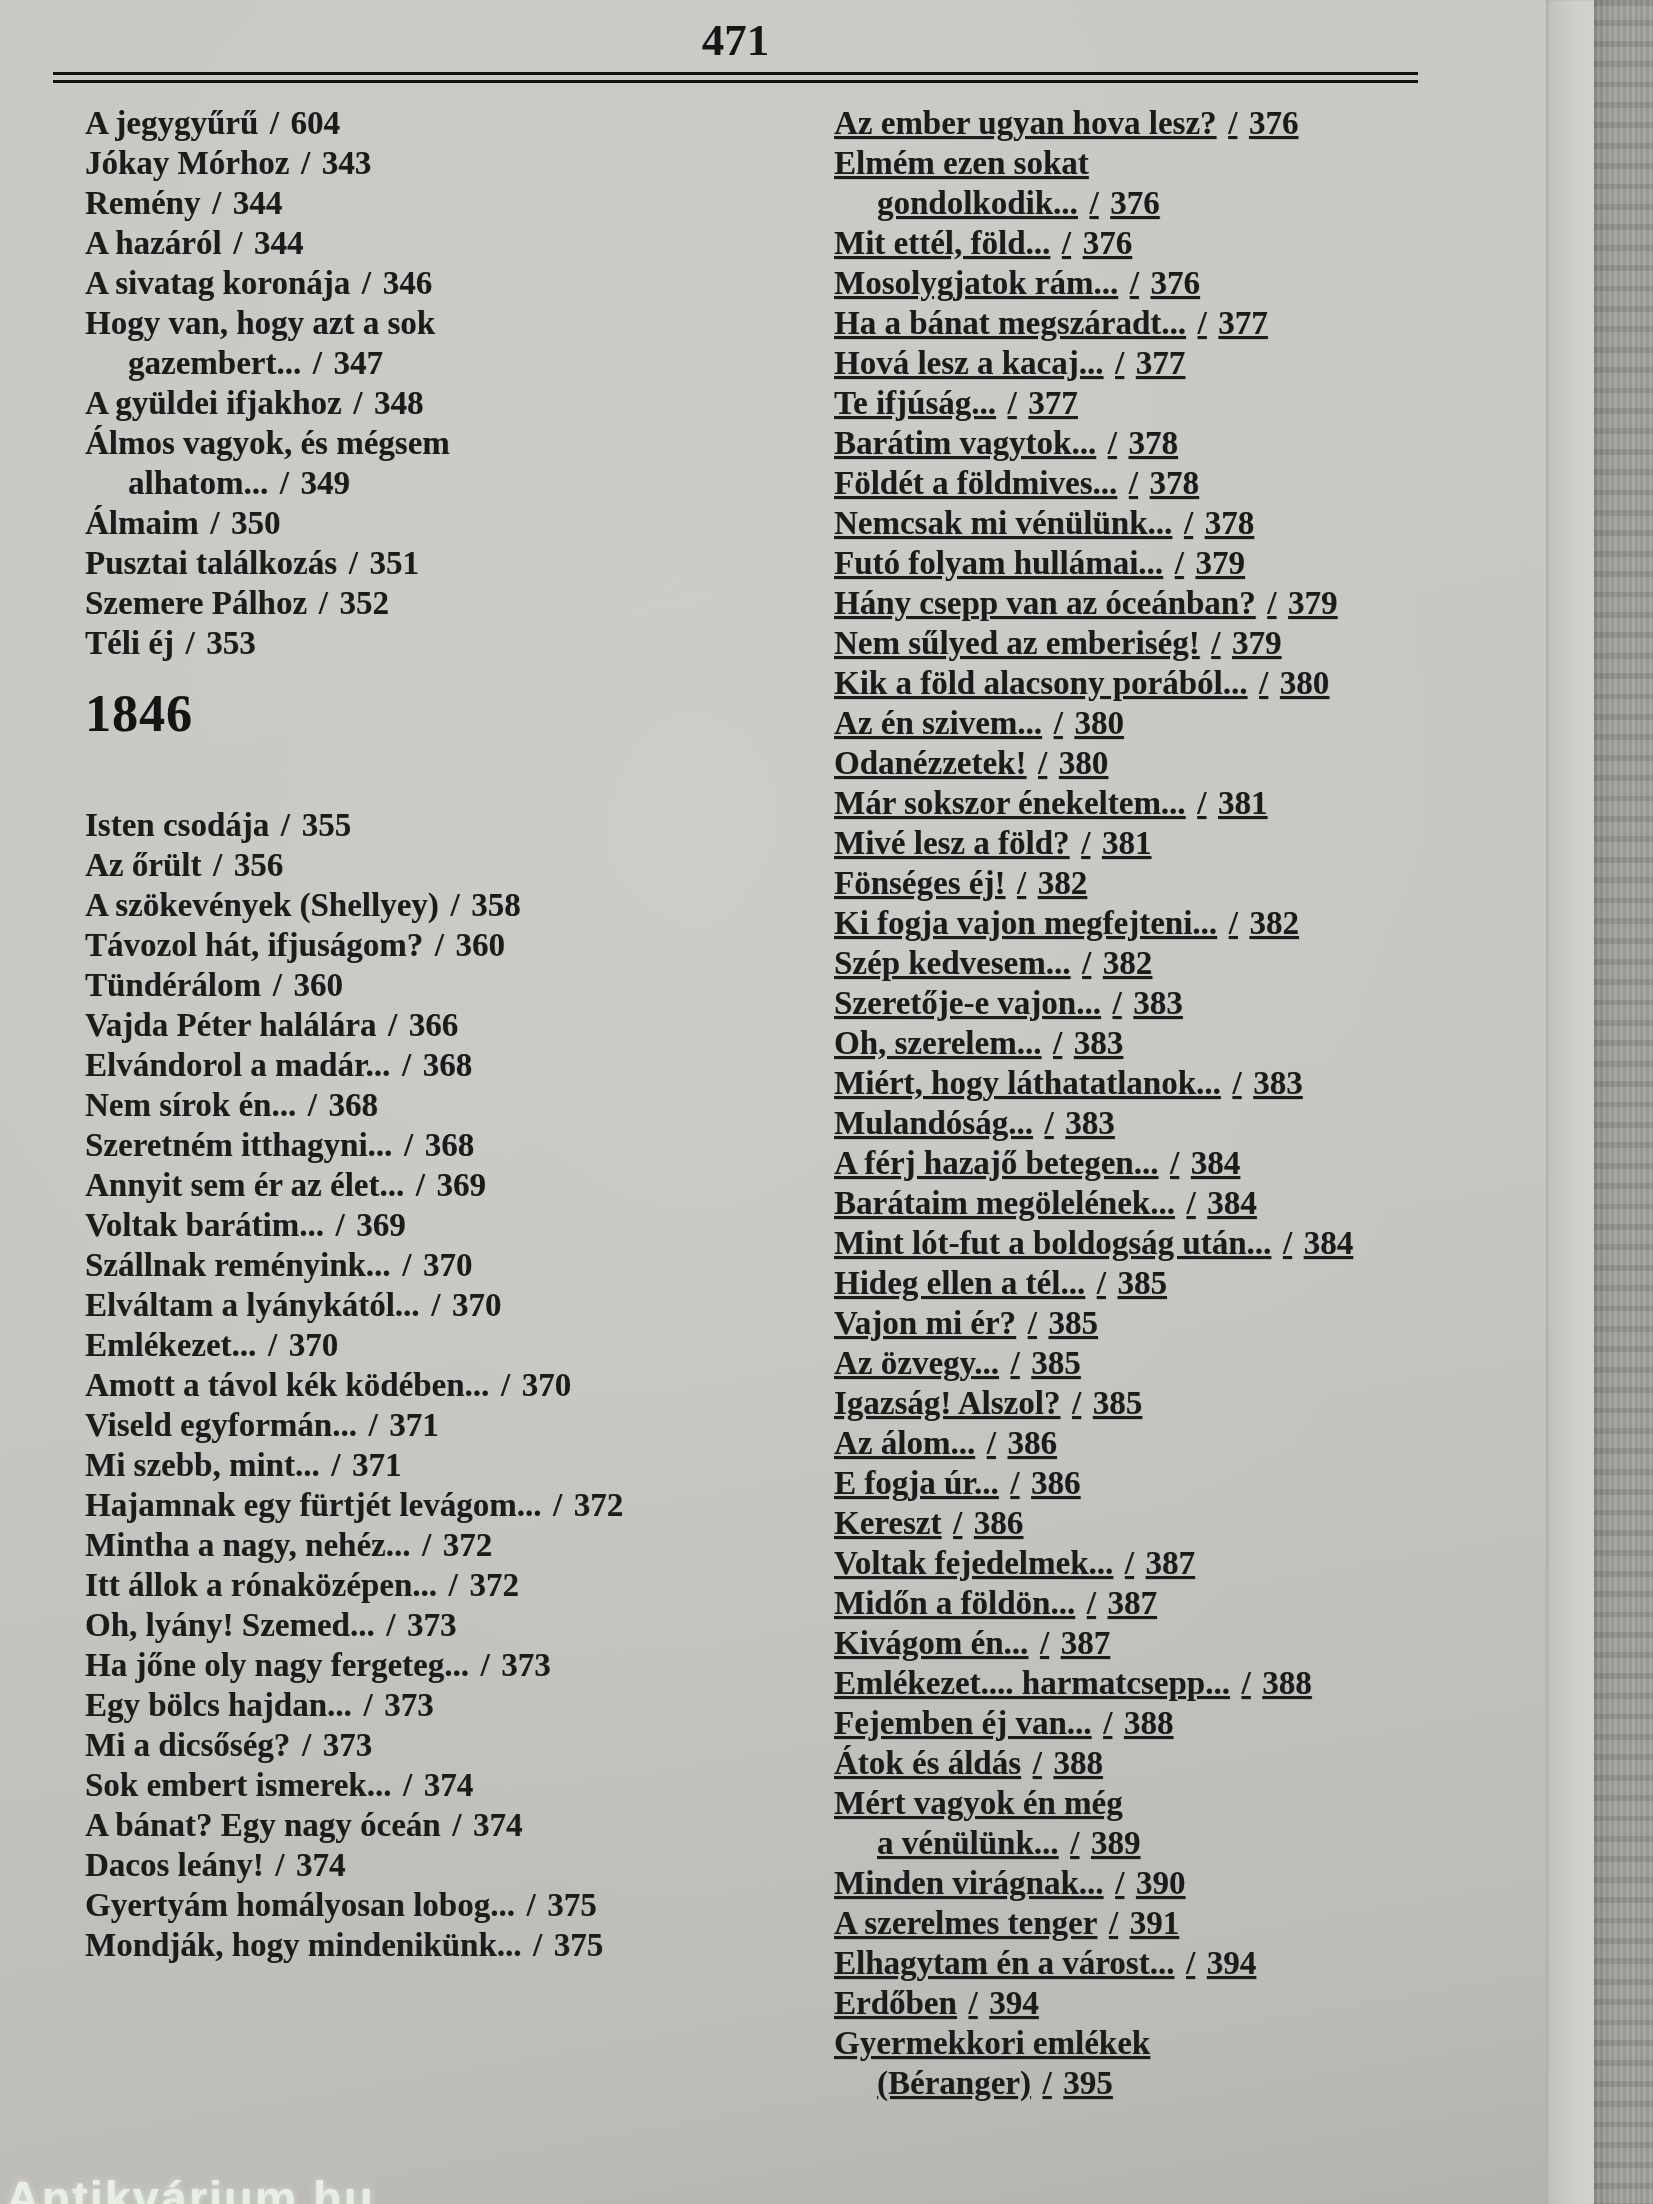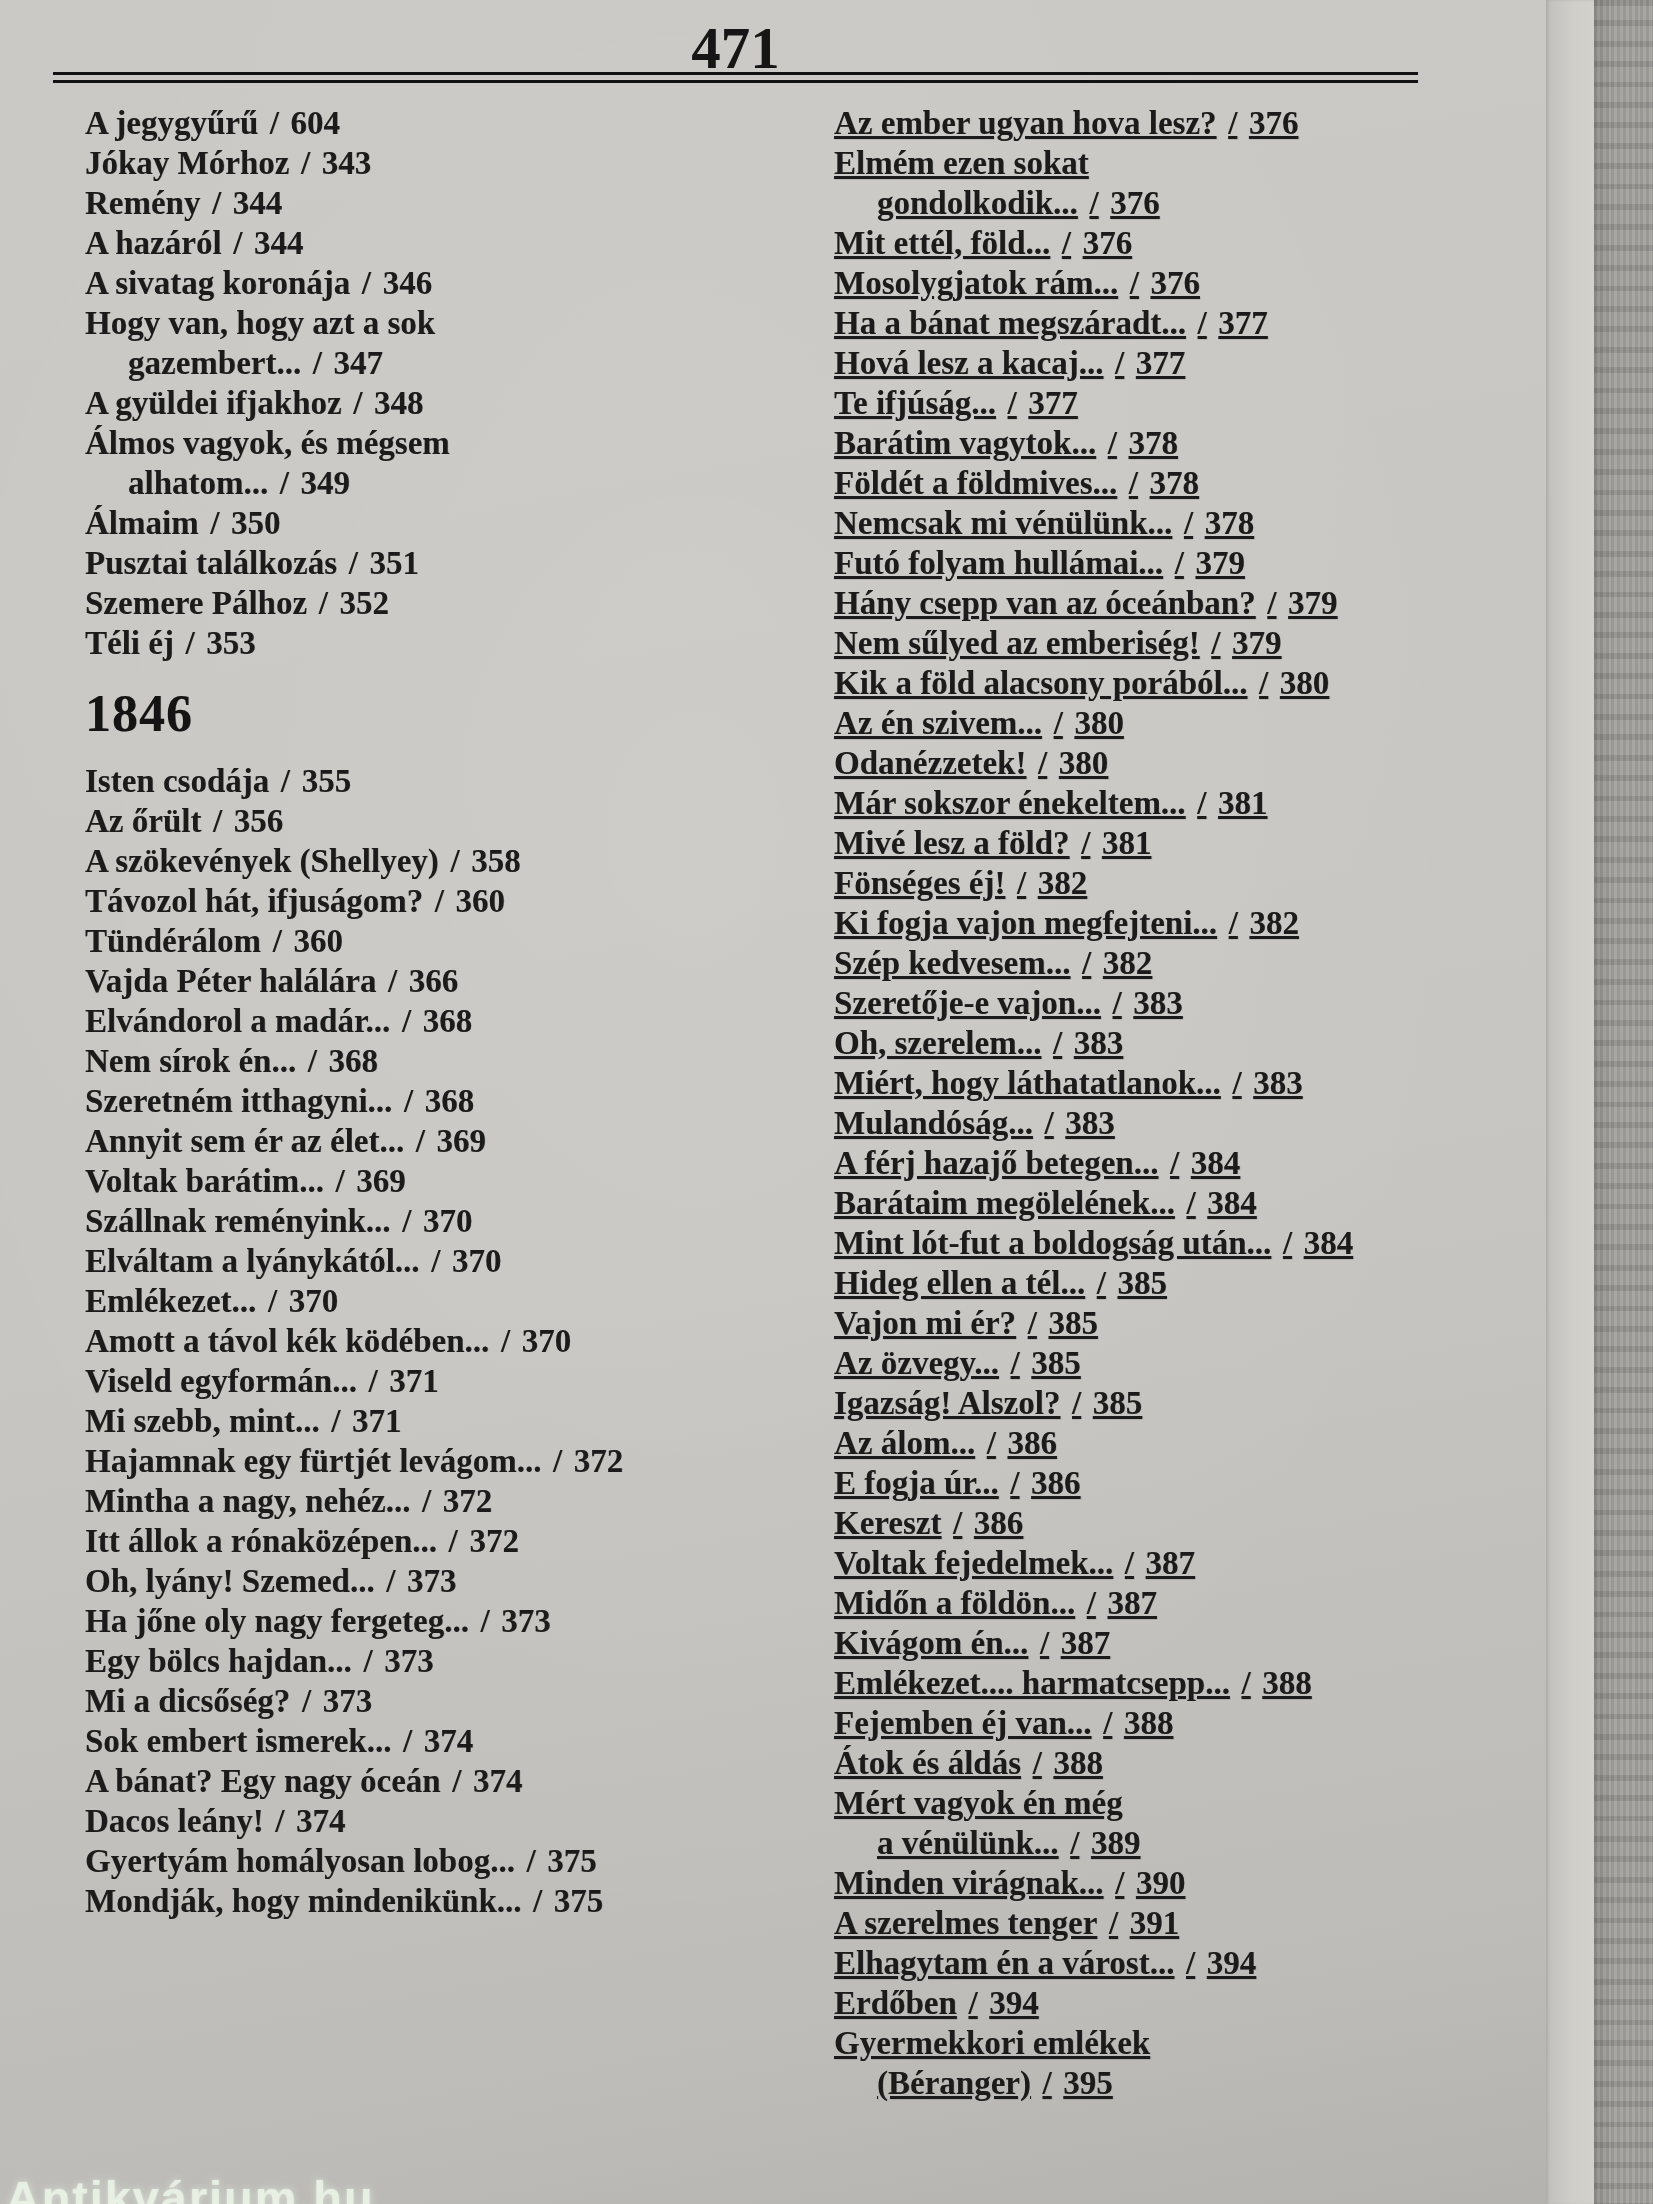--- a/index.html
+++ b/index.html
@@ -23,39 +23,39 @@
   .fore-edge{
     position:absolute;top:0;left:1594px;width:59px;height:2205px;
     background-color:#a3a29e;
     background-image:
       repeating-linear-gradient(90deg, rgba(0,0,0,0.06) 0 2.9px, rgba(255,255,255,0.05) 2.9px 5.8px),
       repeating-linear-gradient(180deg, rgba(0,0,0,0.10) 0 5.8px, rgba(0,0,0,0) 5.8px 20.4px),
       linear-gradient(90deg, rgba(0,0,0,0.12), rgba(0,0,0,0) 30%);
   }
   .page-number{
     position:absolute;top:13.6px;left:53px;width:1365px;
-    text-align:center;font-size:59px;color:#161616;font-weight:bold;
+    text-align:center;font-size:45px;color:#161616;font-weight:bold;
   }
   .header-rule{
     position:absolute;top:72px;left:53px;width:1365px;height:4.9px;
     border-top:3.9px solid #121212;border-bottom:3.9px solid #121212;
   }
   .col{
     position:absolute;top:103px;
     font-size:33px;line-height:40px;font-weight:bold;
     color:#1b1b1b;white-space:nowrap;
     text-shadow:0.4px 0.4px 0 rgba(25,25,25,0.30);
   }
   .col-left{left:85px;width:670px;}
   .col-right{left:834px;width:621px;text-decoration:underline;}
   .line.indent{padding-left:43px;}
   .sep{padding:0 11.6px;}
   .year{
     font-size:52px;line-height:54px;font-weight:bold;letter-spacing:1px;
-    margin:24px 0 20px 0;color:#141414;
+    margin:24px 0 64px 0;color:#141414;
   }
   .watermark{
     position:absolute;left:5.8px;top:2170px;
     font-family:"Liberation Sans", sans-serif;font-weight:bold;
     font-size:47px;letter-spacing:1.9px;
     color:rgba(232,240,228,0.92);
     text-shadow:0 0 8.7px rgba(238,244,234,0.65), 0 0 1.9px rgba(238,244,234,0.5);
   }
 </style>
 </head>

